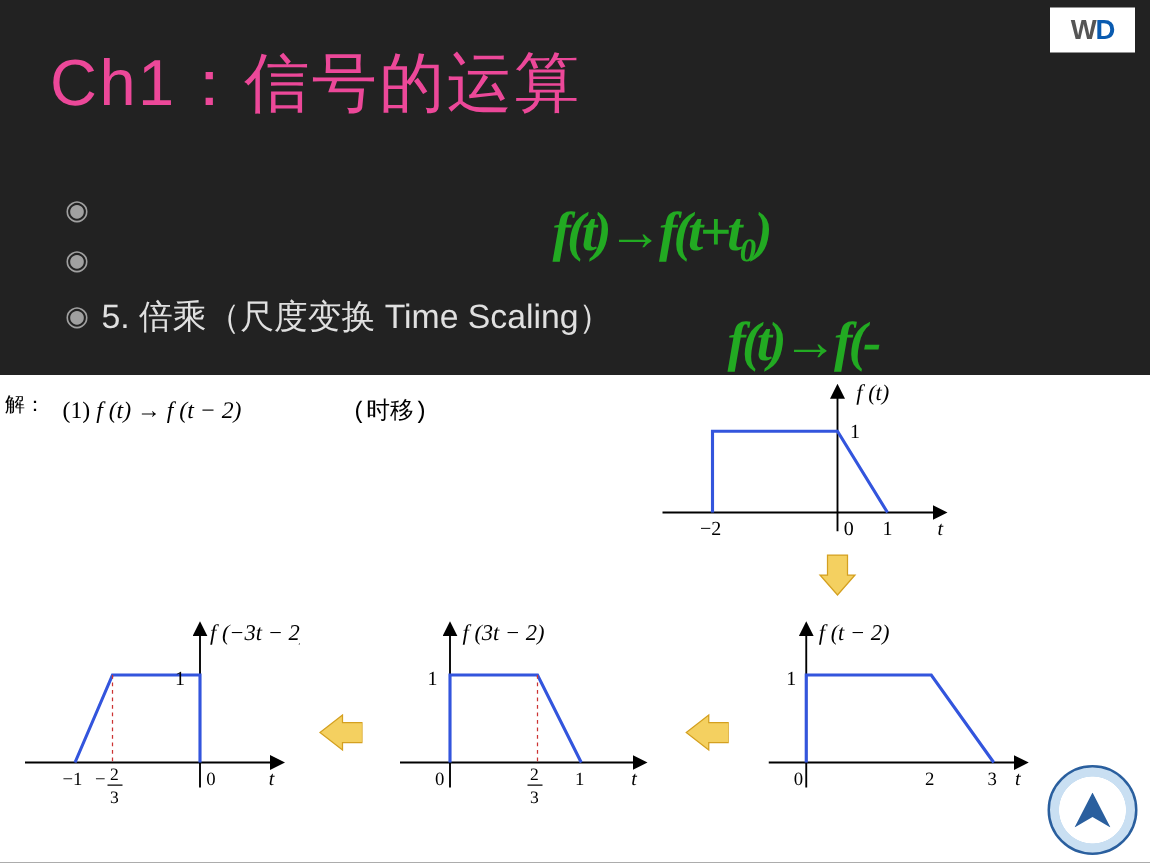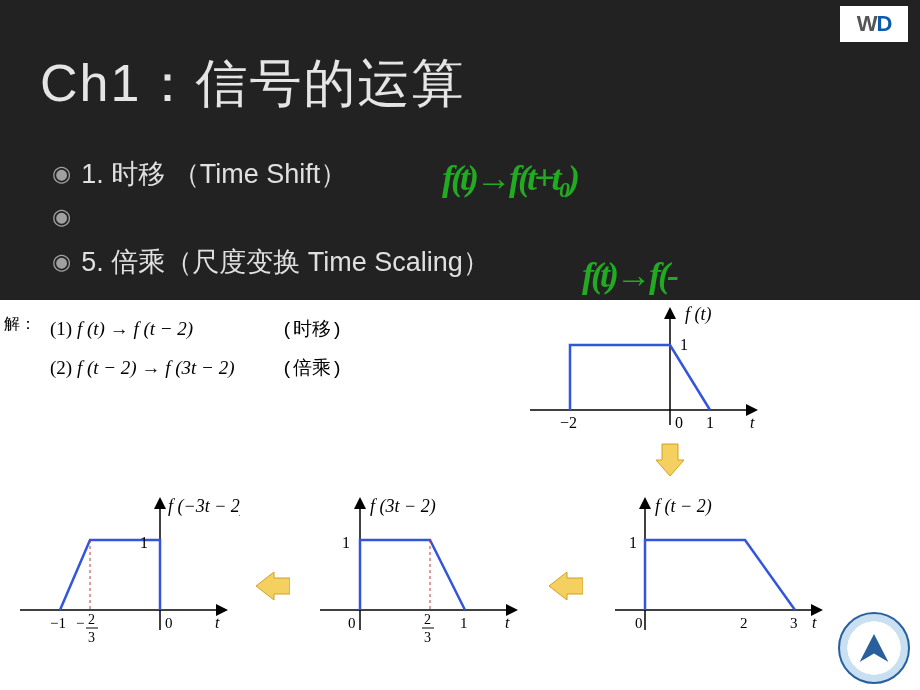--- a/index.html
+++ b/index.html
@@ -32,24 +32,24 @@
   }
   .logo-top .d {
     color: #0a5bb0;
     font-size: 22px;
     font-family: Arial, sans-serif;
     font-weight: 900;
     letter-spacing: -1px;
   }
   .title {
     position: absolute;
-    top: 49px;
+    top: 32px;
     left: 40px;
     font-size: 52px;
-    color: #e5e5e5;
+    color: #ec4899;
     font-weight: 400;
     letter-spacing: 2px;
   }
   .list {
     position: absolute;
     top: 150px;
     left: 52px;
     font-size: 27px;
     color: #e0e0e0;
     line-height: 1.8;
@@ -62,21 +62,21 @@
   .bullet-mark {
     color: #a0a0a0;
     margin-right: 10px;
     font-size: 22px;
     position: relative;
     top: -2px;
   }
   .eq {
     font-family: "Brush Script MT", cursive;
     font-style: italic;
-    font-size: 36px;
+    font-size: 44px;
     color: #22aa22;
     font-weight: bold;
     letter-spacing: -3px;
     position: absolute;
   }
   .eq1 { left: 390px; top: -4px; }
   .eq2 { left: 530px; top: 44px; }
   .eq3 { left: 580px; top: 92px; }
   .panel {
     position: absolute;
@@ -135,21 +135,20 @@
 <div class="logo-top">
   <span class="w">W</span>
   <span class="d">D</span>
 </div>
 
 <div class="title">Ch1：信号的运算</div>
 
 <div class="list">
   <div class="bullet-row">
     <span class="bullet-mark">◉</span>
-    <span>1. 时移 （Time Shift）</span>
     <span class="eq eq1">f(t)→f(t+t₀)</span>
   </div>
   <div class="bullet-row">
     <span class="bullet-mark">◉</span>
     <span class="eq eq2">f(t)→f(-t)</span>
   </div>
   <div class="bullet-row">
     <span class="bullet-mark">◉</span>
     <span>5. 倍乘（尺度变换  Time Scaling）</span>
     <span class="eq eq3">f(t)→f(at)</span>
@@ -157,25 +156,20 @@
 </div>
 
 <div class="panel">
   <div class="sol-label">解：</div>
 
   <div class="steps">
     <div class="row">
       <span>(1)</span>
       <span class="tag"><span class="f">f (t)</span> → <span class="f">f (t − 2)</span></span>
       <span class="zh">(时移)</span>
-    </div>
-    <div class="row">
-      <span>(2)</span>
-      <span class="tag"><span class="f">f (t − 2)</span> → <span class="f">f (3t − 2)</span></span>
-      <span class="zh">(倍乘)</span>
     </div>
   </div>
 
   <svg class="plot" style="left:510px; top:0px;" width="260" height="140" viewBox="0 0 260 140">
     <defs>
       <marker id="ah" markerWidth="8" markerHeight="8" refX="6" refY="4" orient="auto">
         <path d="M0,0 L8,4 L0,8 z" fill="#000"></path>
       </marker>
     </defs>
     <line x1="20" y1="110" x2="245" y2="110" stroke="#000" stroke-width="1.5" marker-end="url(#ah)"></line>

